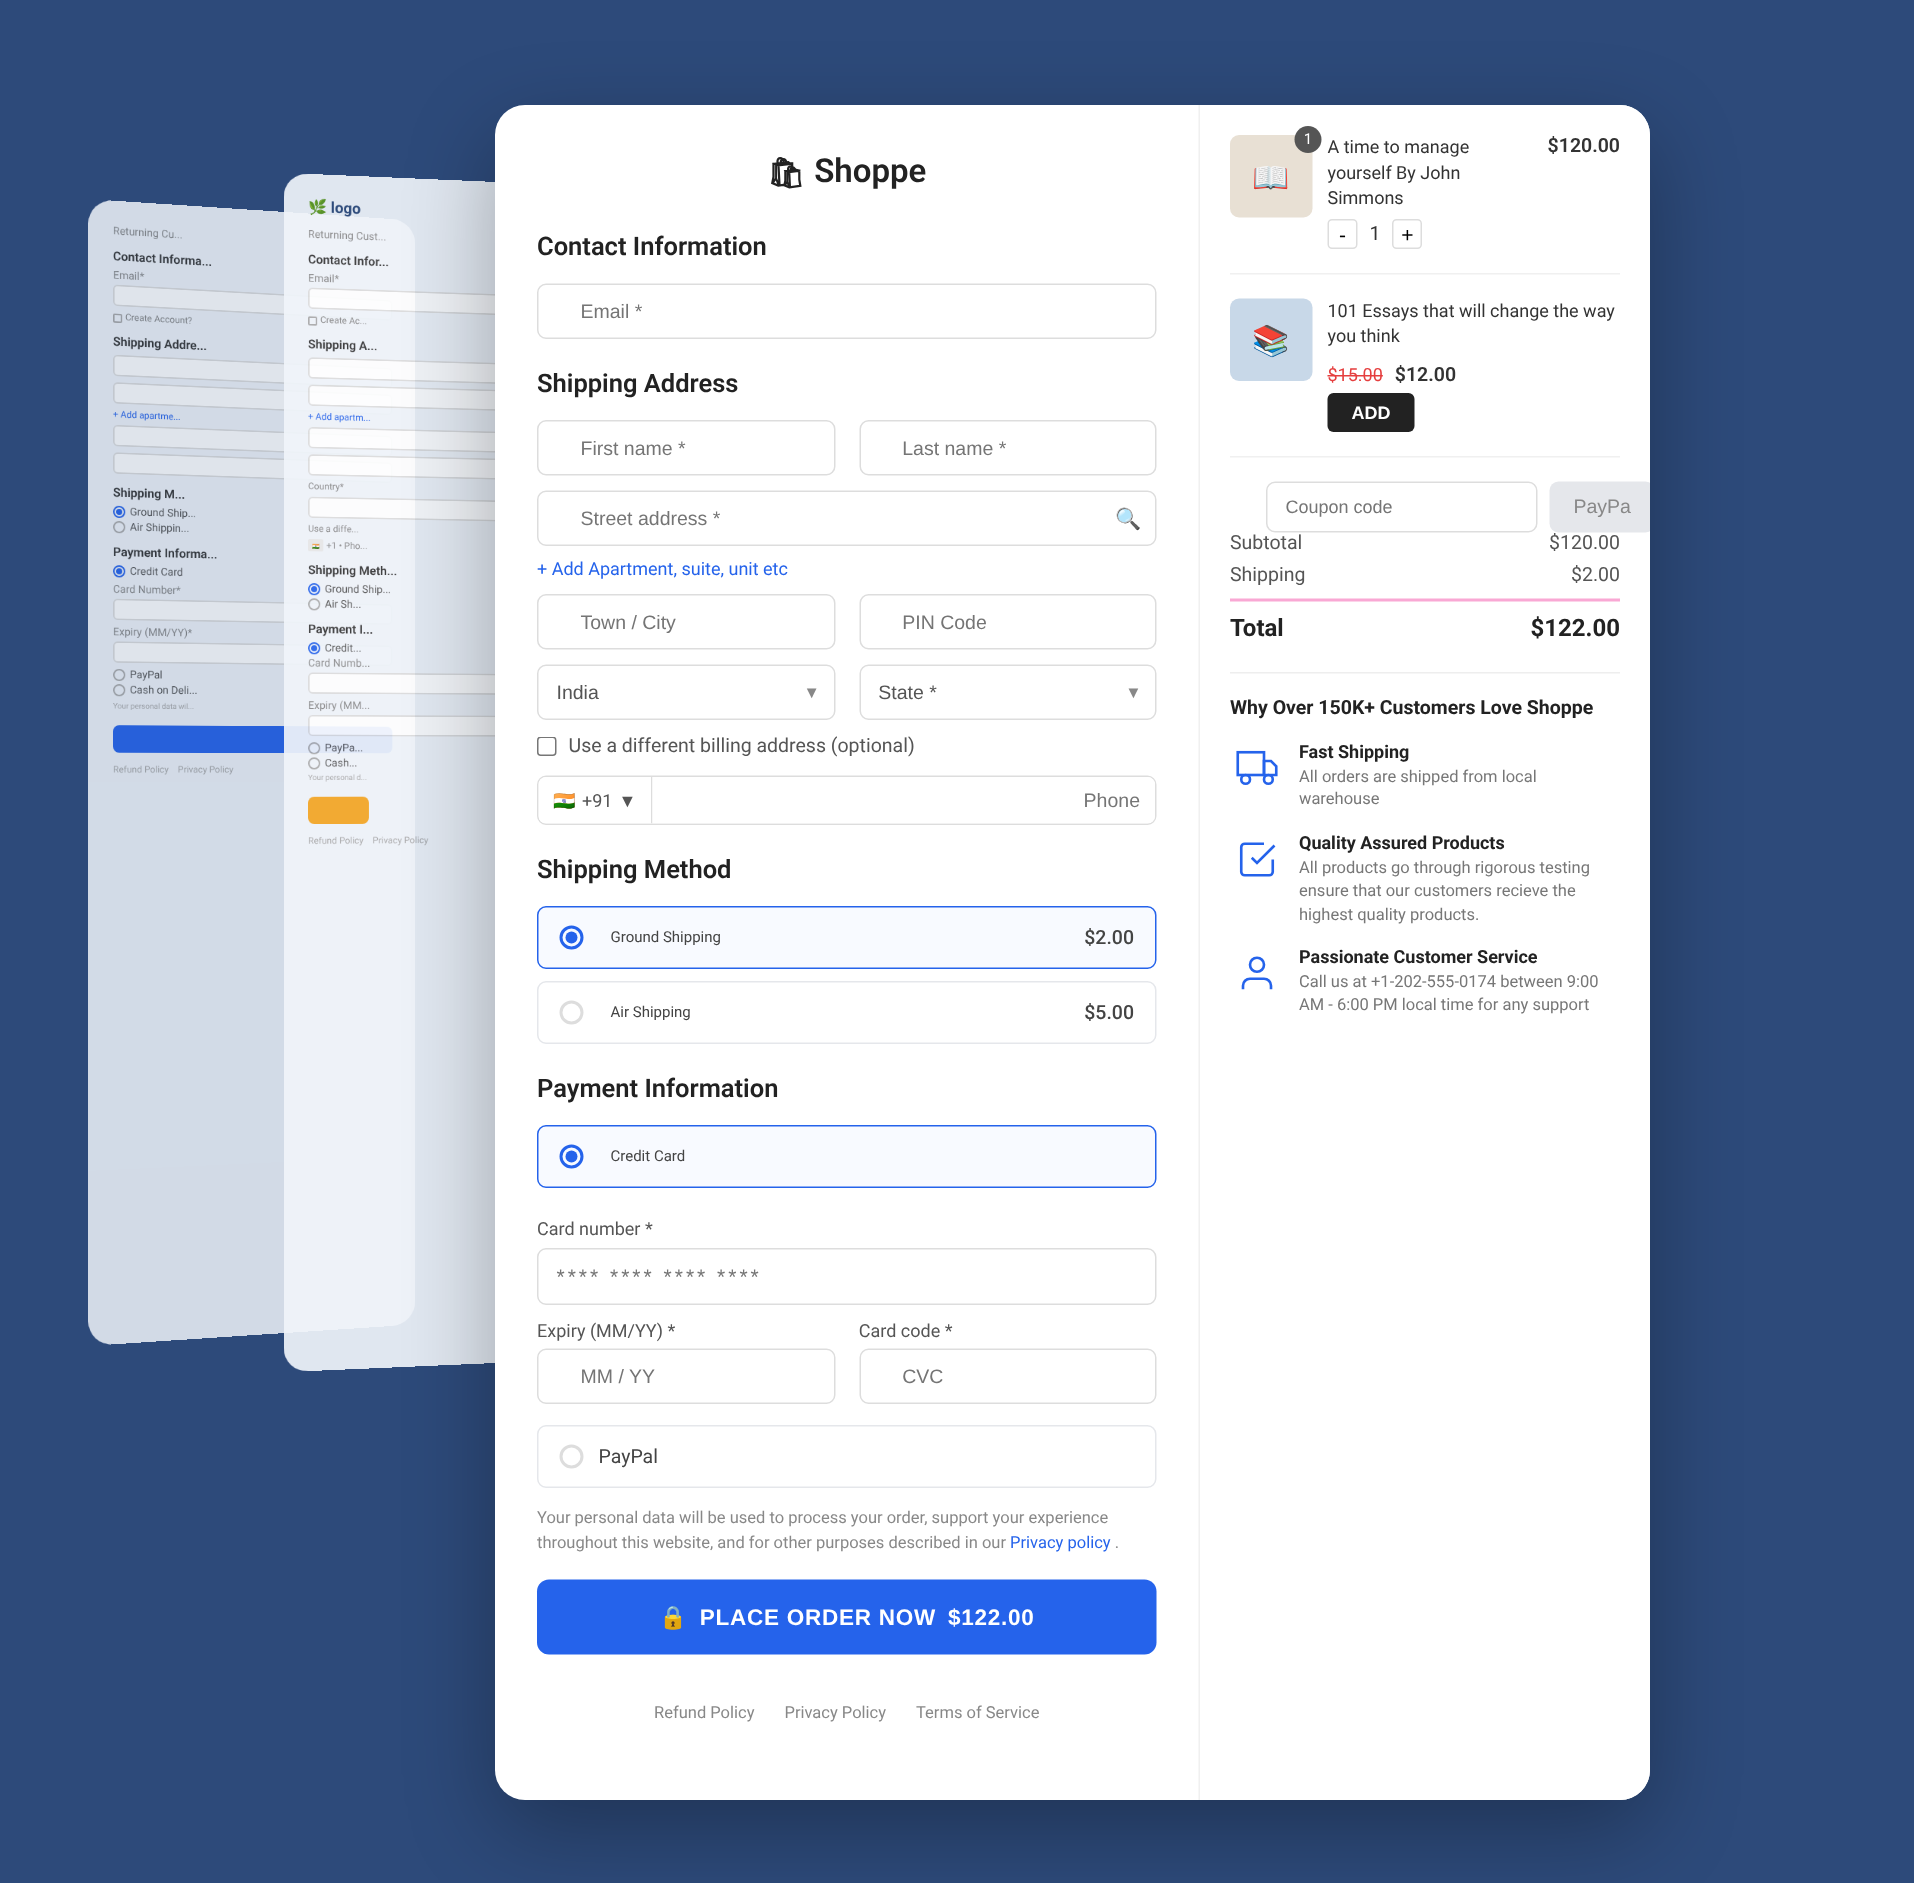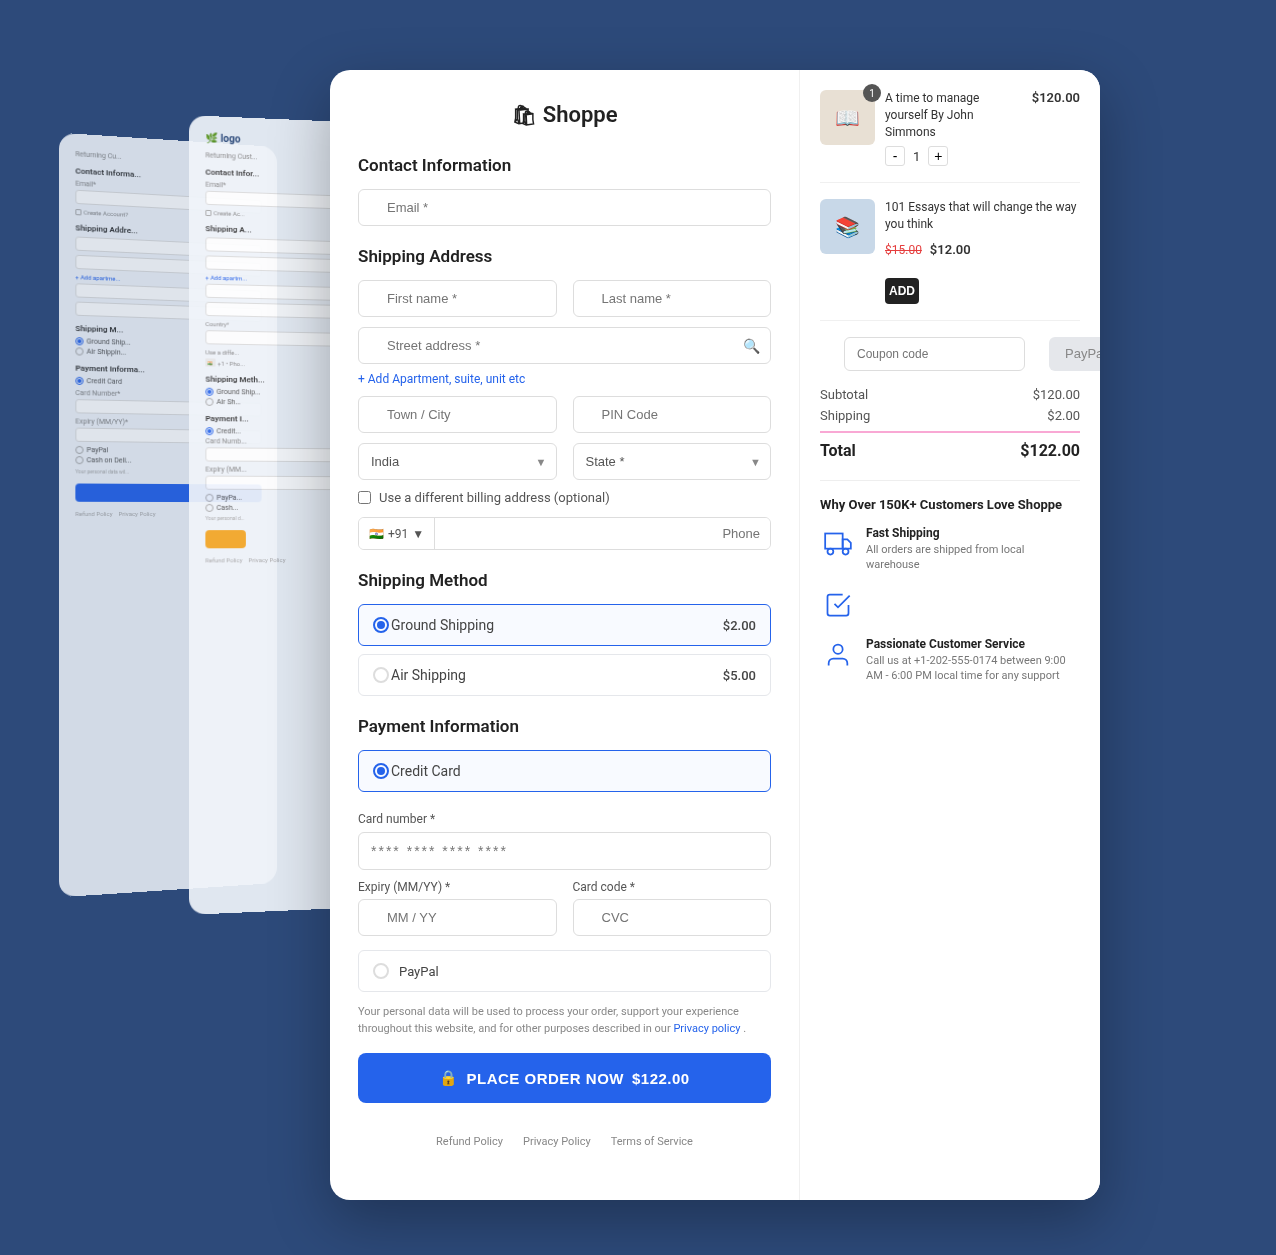--- a/index.html
+++ b/index.html
@@ -206,23 +206,23 @@
       border-radius: 6px;
       margin-bottom: 8px;
       cursor: pointer;
     }
     .radio-option.selected {
       border-color: #2563eb;
       background: #f8faff;
     }
     .radio-left {
       display: flex;
-      align-items: flex-end;
-      gap: 2px;
-      font-size: 14px;
+      align-items: center;
+      gap: 18px;
+      font-size: 10px;
       color: #444;
     }
     .radio-circle {
       width: 16px;
       height: 16px;
       border-radius: 50%;
       border: 2px solid #ddd;
       display: flex;
       align-items: center;
       justify-content: center;
@@ -388,44 +388,43 @@
     }
 
     
     .product-img-book {
       background: #c8d8e8;
     }
     .product-add-btn {
       background: #222;
       color: white;
       border: none;
-      padding: 6px 4px;
+      padding: 6px 16px;
       border-radius: 4px;
       font-size: 12px;
       font-weight: 600;
       cursor: pointer;
-      margin-top: 20px;
+      margin-top: 4px;
     }
     .product-old-price {
       text-decoration: line-through;
       color: #e53e3e;
       font-size: 12px;
       margin-right: 4px;
     }
     .product-new-price {
       font-size: 13px;
       font-weight: 600;
       color: #333;
     }
 
     
     .coupon-row {
       display: flex;
-      gap: 24px;
-      margin-bottom: 16px;
+      gap: 8px;
       padding-left: 24px;
     }
     .coupon-input {
       flex: 1;
       padding: 9px 12px;
       border: 1px solid #ddd;
       border-radius: 6px;
       font-size: 12px;
       color: #999;
       outline: none;
@@ -881,20 +880,24 @@
         </div>
       </div>
 
       <div class="trust-item">
         <div class="trust-icon">
           <svg viewBox="0 0 24 24">
               <path d="M9 11l3 3L22 4"></path>
               <path d="M21 12v7a2 2 0 01-2 2H5a2 2 0 01-2-2V5a2 2 0 012-2h11"></path>
             </svg>
         </div>
+        <div class="trust-content">
+          <div class="trust-item-title">Quality Assured Products</div>
+          <div class="trust-item-desc">All products go through rigorous testing ensure that our customers recieve the highest quality products.</div>
+        </div>
       </div>
 
       <div class="trust-item">
         <div class="trust-icon">
           <svg viewBox="0 0 24 24">
               <path d="M20 21v-2a4 4 0 00-4-4H8a4 4 0 00-4 4v2"></path>
               <circle cx="12" cy="7" r="4"></circle>
             </svg>
         </div>
         <div class="trust-content">

